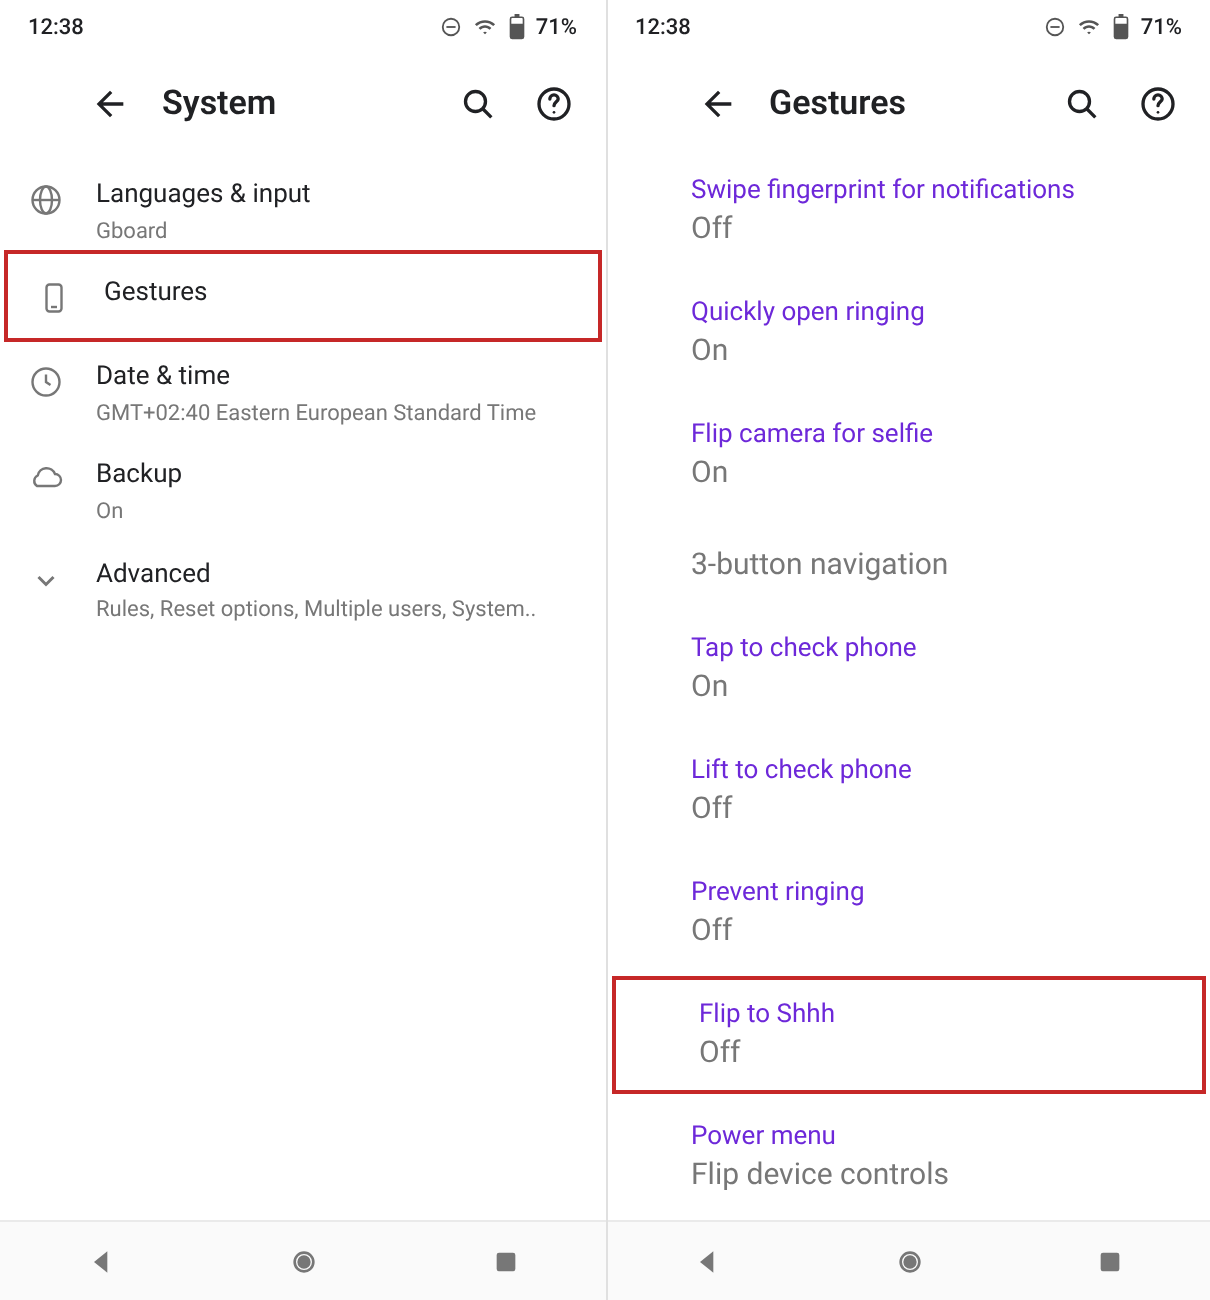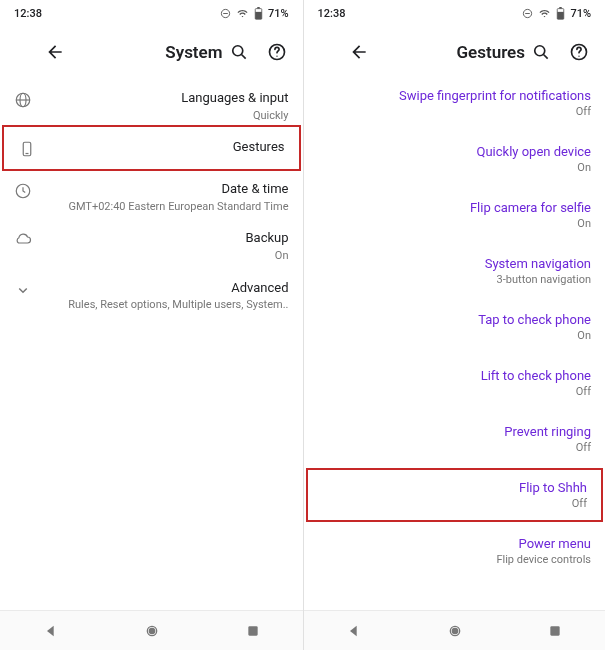--- a/index.html
+++ b/index.html
@@ -4,21 +4,21 @@
 <style>
   * { box-sizing: border-box; margin: 0; padding: 0; }
   body {
     font-family: Roboto, "Segoe UI", Arial, sans-serif;
     background: #fff;
     width: 605px;
     height: 650px;
     overflow: hidden;
     color: #202124;
   }
-  .screens { display: flex; width: 605px; height: 650px; text-align: right; }
+  .screens { display: flex; width: 605px; height: 650px; }
   .screen { width: 302.5px; height: 650px; position: relative; background:#fff; }
   .sep { border-left: 1px solid #e0e0e0; }
   .statusbar {
     height: 26px;
     display: flex;
     align-items: center;
     justify-content: space-between;
     padding: 0 14px;
     font-size: 11px;
     font-weight: 500;
@@ -49,21 +49,21 @@
   .item .lbl { font-size: 13px; color:#202124; line-height:1.3; }
   .item .sub { font-size: 11px; color:#777; margin-top:2px; line-height:1.3; }
   .hl {
     border: 2px solid #c62828;
     margin: -2px 2px;
   }
   .itemR {
     padding: 10px 14px 10px 42px;
   }
   .itemR .lbl { font-size: 13px; color:#6d28d9; }
-  .itemR .sub { font-size: 11px; color:#777; margin-top:2px; }
+  .itemR .sub { font-size: 15px; color:#777; margin-top:2px; }
   .gap { height: 6px; }
   .navbar {
     position: absolute;
     left:0; right:0; bottom:0;
     height: 40px;
     border-top: 1px solid #eaeaea;
     display:flex;
     align-items:center;
     justify-content: space-around;
     background:#fafafa;
@@ -130,21 +130,21 @@
       <div class="item">
         <div class="ic">
             <svg width="18" height="18" viewBox="0 0 24 24" fill="none" stroke="#777" stroke-width="1.6">
               <circle cx="12" cy="12" r="9"></circle>
               <ellipse cx="12" cy="12" rx="4" ry="9"></ellipse>
               <line x1="3" y1="12" x2="21" y2="12"></line>
             </svg>
           </div>
         <div class="txt">
           <div class="lbl">Languages &amp; input</div>
-          <div class="sub">Quickly</div>
+          <div class="sub">Gboard</div>
         </div>
       </div>
 
       <div class="item hl">
         <div class="ic">
             <svg width="18" height="18" viewBox="0 0 24 24" fill="none" stroke="#777" stroke-width="1.6">
               <rect x="7" y="3" width="10" height="18" rx="2"></rect>
               <line x1="10" y1="18" x2="14" y2="18"></line>
             </svg>
           </div>
@@ -261,31 +261,30 @@
       </div>
     </div>
 
     <div class="list">
       <div class="itemR">
         <div class="lbl">Swipe fingerprint for notifications</div>
         <div class="sub">Off</div>
       </div>
       <div class="gap"></div>
       <div class="itemR">
-        <div class="lbl">Quickly open device</div>
+        <div class="lbl">Quickly open ringing</div>
         <div class="sub">On</div>
       </div>
       <div class="gap"></div>
       <div class="itemR">
         <div class="lbl">Flip camera for selfie</div>
         <div class="sub">On</div>
       </div>
       <div class="gap"></div>
       <div class="itemR">
-        <div class="lbl">System navigation</div>
         <div class="sub">3-button navigation</div>
       </div>
       <div class="gap"></div>
       <div class="itemR">
         <div class="lbl">Tap to check phone</div>
         <div class="sub">On</div>
       </div>
       <div class="gap"></div>
       <div class="itemR">
         <div class="lbl">Lift to check phone</div>

